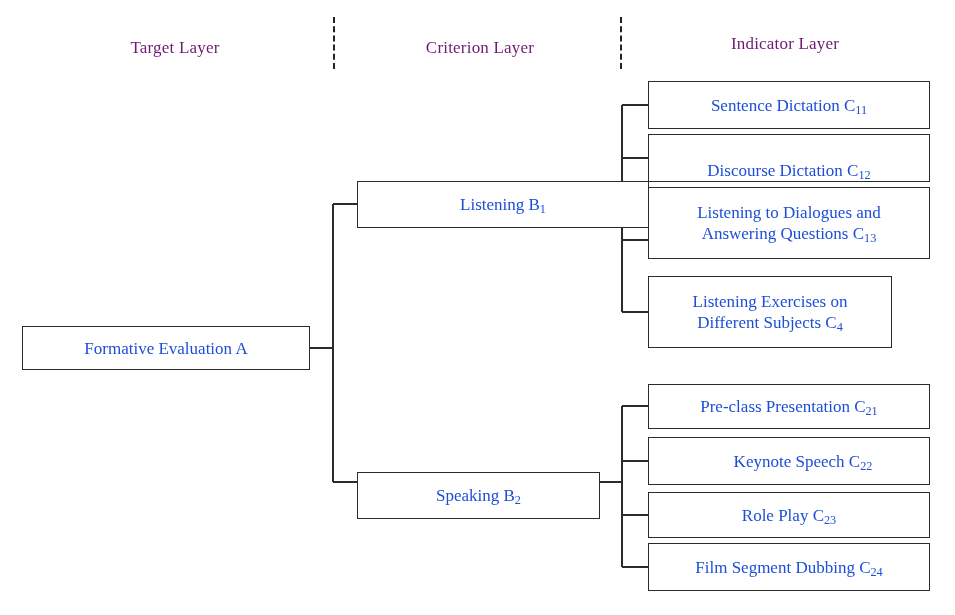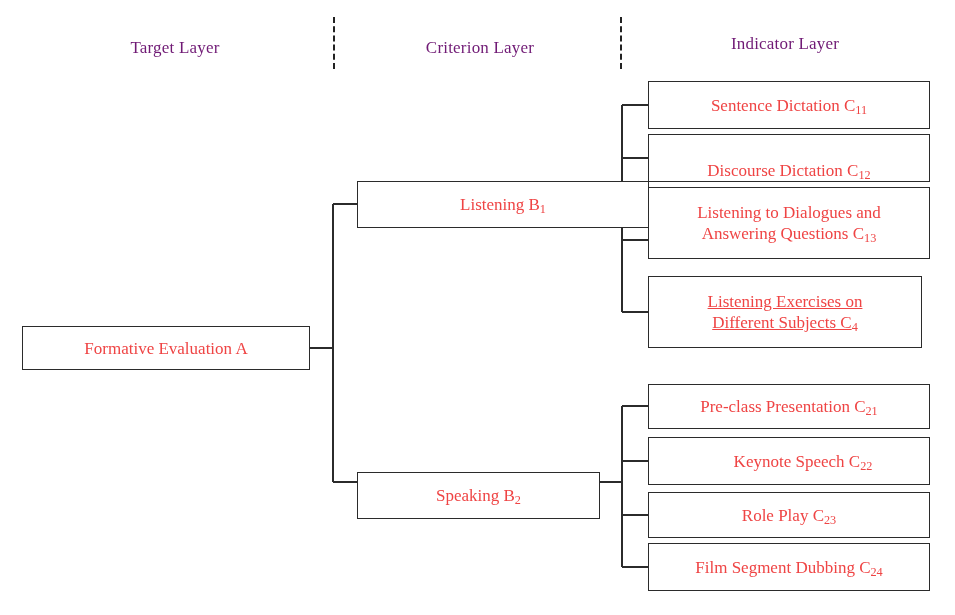--- a/index.html
+++ b/index.html
@@ -41,21 +41,21 @@
     position: absolute;
     box-sizing: border-box;
     border: 1.4px solid #2b2b2b;
     background: #ffffff;
     display: flex;
     align-items: center;
     justify-content: center;
     text-align: center;
     font-size: 17px;
     line-height: 21px;
-    color: #ef4444;
+    color: #1d4ed8;
     padding: 0 4px;
   }
   .node-box .label {
     display: block;
     white-space: pre-line;
   }
   sub {
     font-size: 0.72em;
     vertical-align: -0.28em;
     line-height: 0;
@@ -124,21 +124,21 @@
   <div class="node-box" style="left:648px; top:81px; width:282px; height:48px;">
     <span class="label"><span>Sentence Dictation C</span><sub>11</sub></span>
   </div>
   <div class="node-box" style="left:648px; top:134px; width:282px; height:48px;align-items:flex-end;">
     <span class="label"><span>Discourse Dictation C</span><sub>12</sub></span>
   </div>
   <div class="node-box" style="left:648px; top:187px; width:282px; height:72px;">
     <span class="label"><span>Listening to Dialogues and
 Answering Questions C</span><sub>13</sub></span>
   </div>
-  <div class="node-box" style="left:648px; top:276px; width:274px; height:72px;text-decoration:underline;">
+  <div class="node-box" style="left:648px; top:276px; width:244px; height:72px;">
     <span class="label"><span>Listening Exercises on
 Different Subjects C</span><sub>4</sub></span>
   </div>
 
   <div class="node-box" style="left:648px; top:384px; width:282px; height:45px;">
     <span class="label"><span>Pre-class Presentation C</span><sub>21</sub></span>
   </div>
   <div class="node-box" style="left:648px; top:437px; width:282px; height:48px;padding-left:32px;">
     <span class="label"><span>Keynote Speech C</span><sub>22</sub></span>
   </div>

